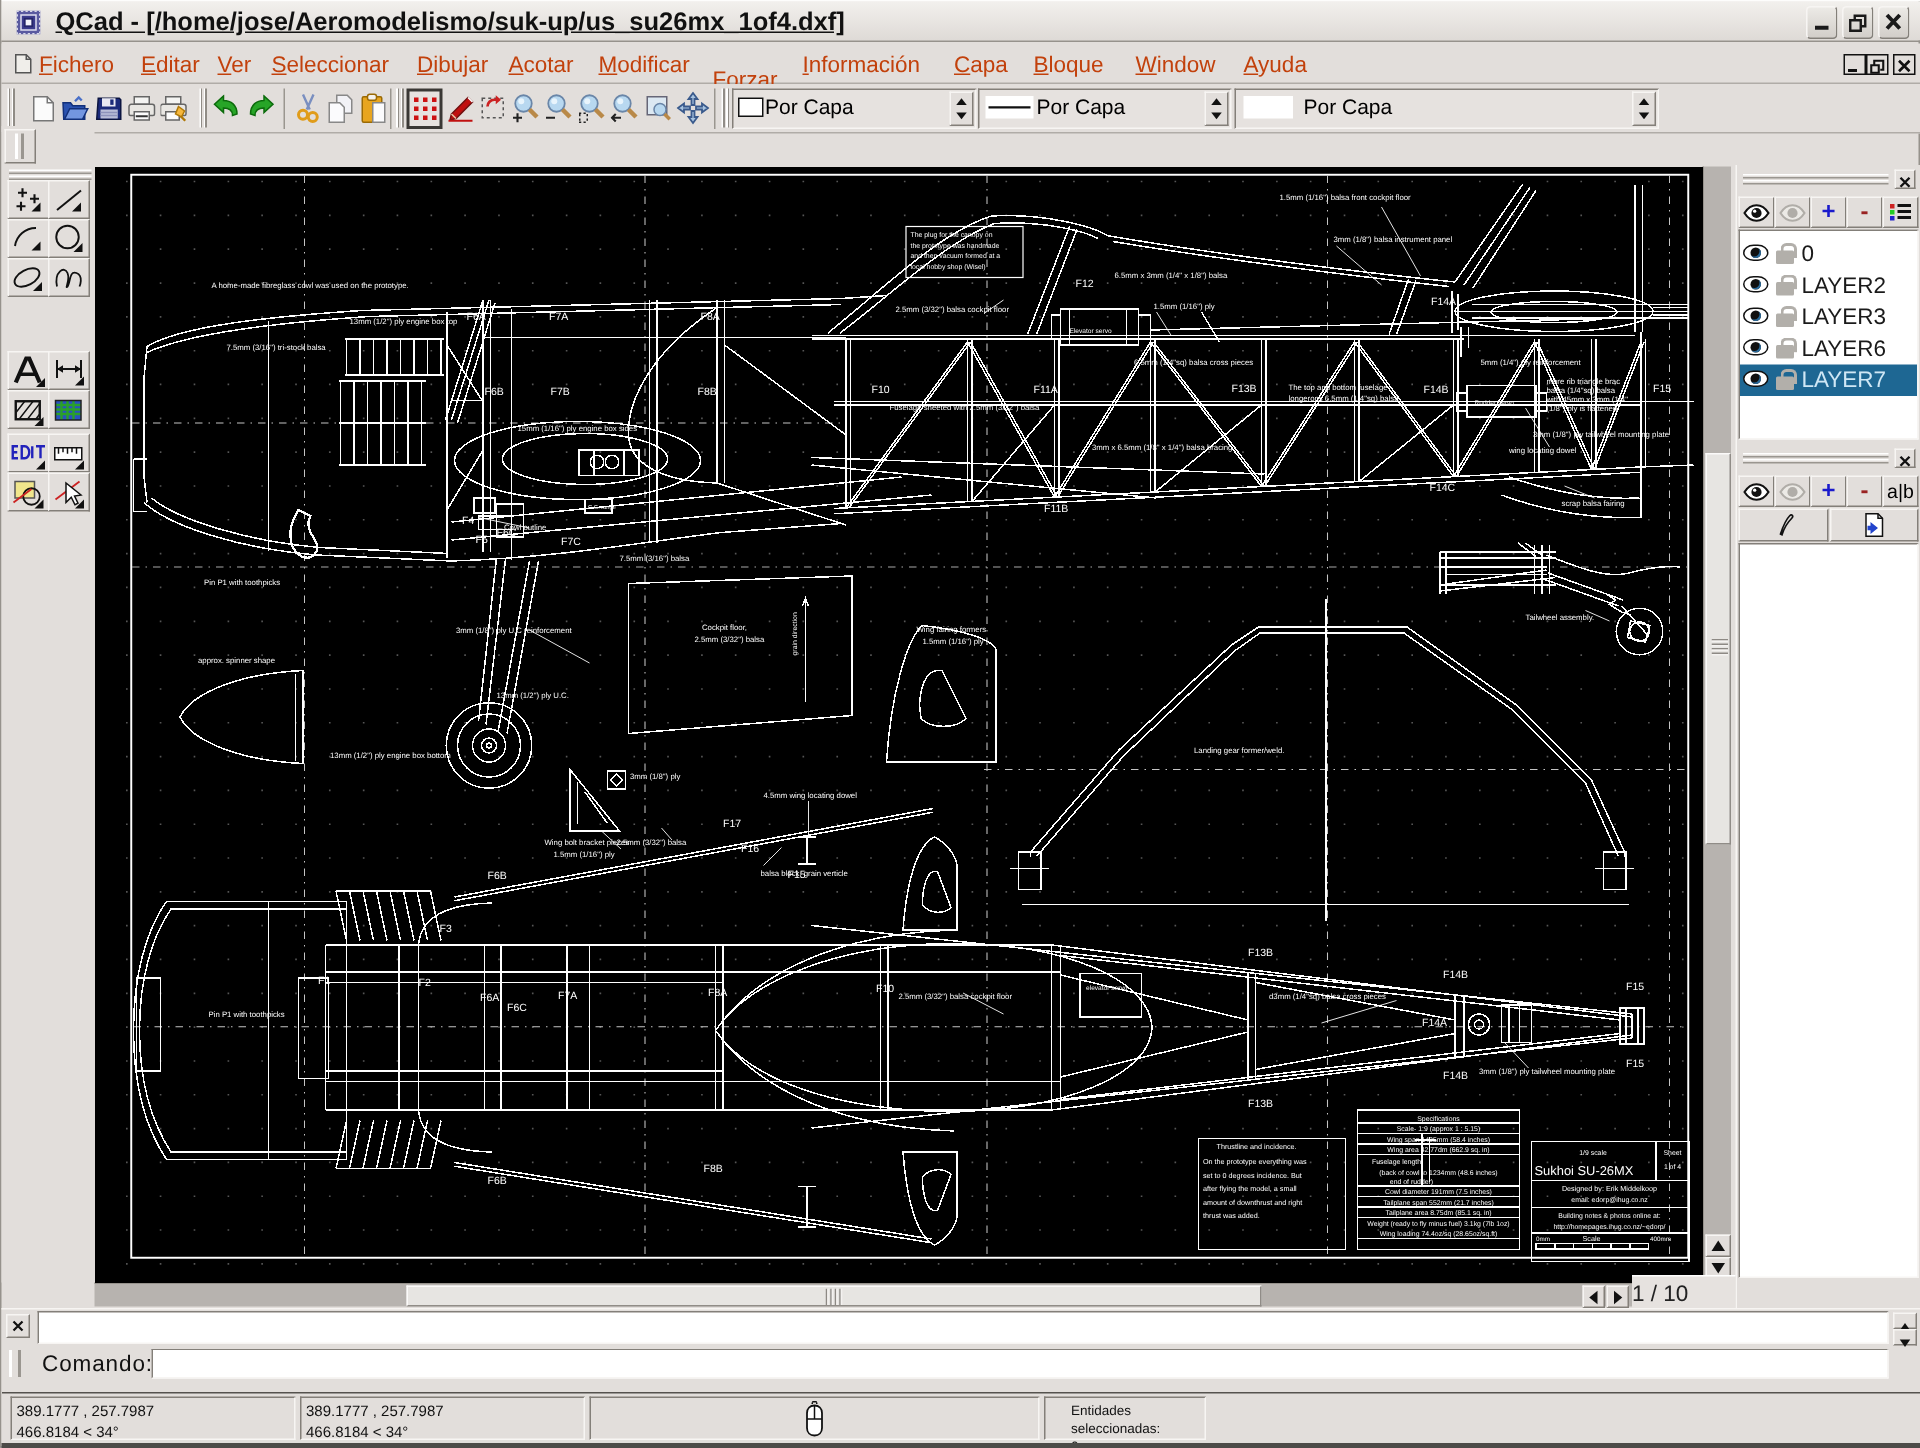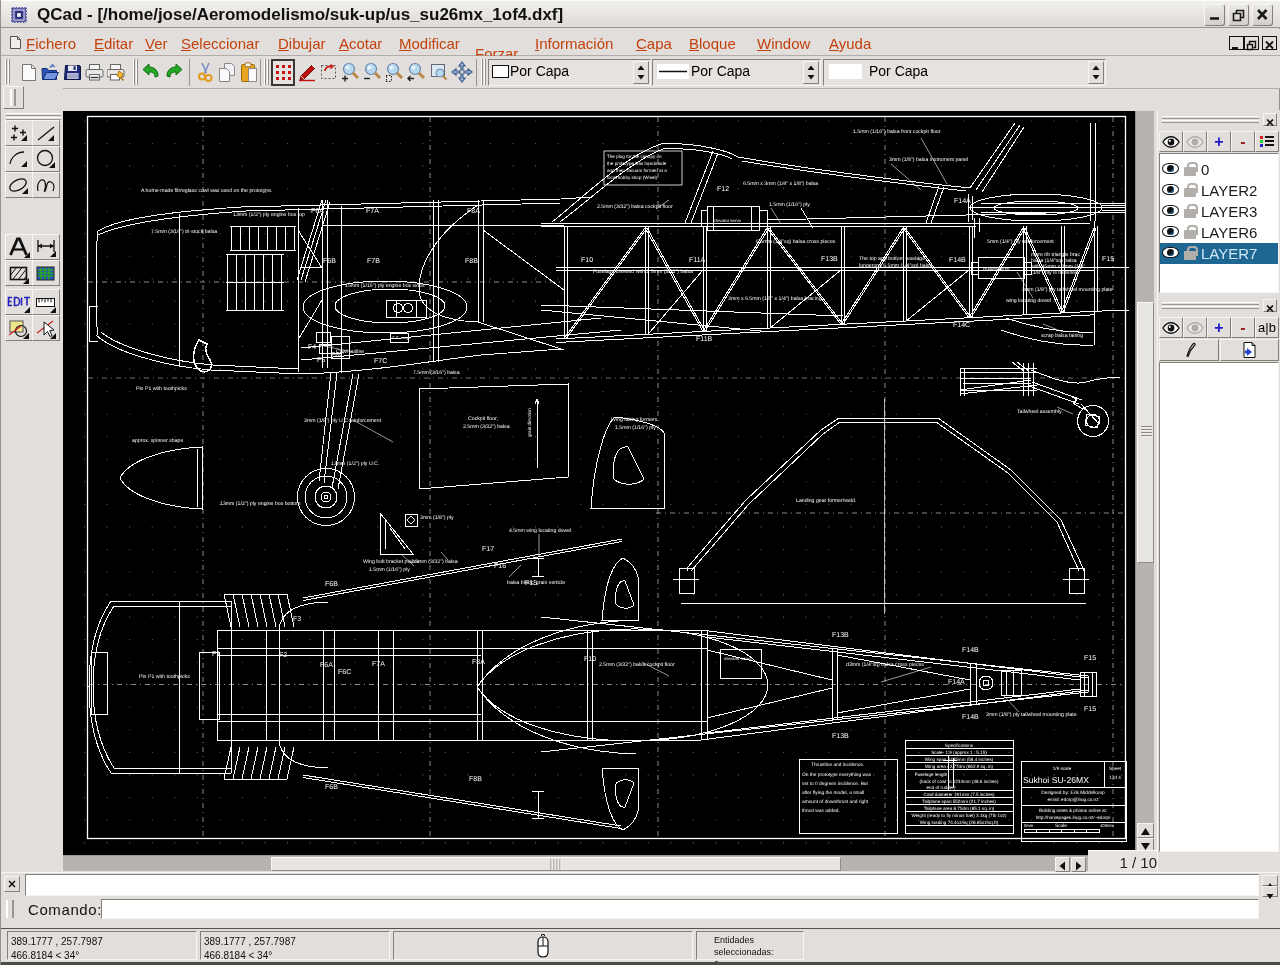--- a/index.html
+++ b/index.html
@@ -31,21 +31,21 @@
 
 <div class="abs" style="left:0;top:0;width:1280px;height:28px;background:linear-gradient(180deg,#f2f0ed,#dedad6);border-top:1px solid #fdfdfc;border-bottom:1px solid #96928c;">
   <div class="abs" style="left:10px;top:6px;width:16px;height:16px;">
     <svg width="16" height="16">
           <rect x="0" y="0" width="16" height="16" fill="#5a5aa0"></rect>
           <rect x="0" y="0" width="16" height="16" fill="none" stroke="#d8d8e8" stroke-width="2" stroke-dasharray="1.5,1.5"></rect>
           <rect x="3" y="3" width="10" height="10" fill="#3c3c8c" stroke="#e0e0f0" stroke-width="1"></rect>
           <rect x="5.5" y="5.5" width="5" height="5" fill="#f4f4fa" stroke="#26266a" stroke-width="1.2"></rect>
         </svg>
   </div>
-  <div class="abs" style="left:36px;top:4px;font-size:17px;font-weight:bold;color:#111;letter-spacing:0px;">QCad - [/home/jose/Aeromodelismo/suk-up/us_su26mx_1of4.dxf]</div>
+  <div class="abs" style="left:36px;top:4px;font-size:17px;font-weight:bold;color:#111;letter-spacing:0px;text-decoration:underline;">QCad - [/home/jose/Aeromodelismo/suk-up/us_su26mx_1of4.dxf]</div>
   <div class="abs raised" style="left:1203px;top:3px;width:21px;height:22px;border-radius:3px;background:linear-gradient(180deg,#eceae6,#d2cec9);">
     <svg width="19" height="20">
           <path d="M5 13.5h9" stroke="#1a1a1a" stroke-width="2.6"></path>
         </svg>
   </div>
   <div class="abs raised" style="left:1227px;top:3px;width:21px;height:22px;border-radius:3px;background:linear-gradient(180deg,#eceae6,#d2cec9);">
     <svg width="19" height="20">
           <path d="M4.5 8.5h7v7h-7z M7.5 8.5v-3h7v7h-3" fill="none" stroke="#1a1a1a" stroke-width="1.6"></path>
         </svg>
   </div>
@@ -703,21 +703,21 @@
     <svg width="13" height="13">
           <path d="M9 2.5L3.5 7L9 11.5z" fill="#111"></path>
         </svg>
   </div>
   <div class="abs raised" style="left:1008px;top:1px;width:15px;height:15px;background:#e2dedb;">
     <svg width="13" height="13">
           <path d="M4 2.5L9.5 7L4 11.5z" fill="#111"></path>
         </svg>
   </div>
 </div>
-<div class="abs" style="left:1087px;top:850px;width:69px;height:22px;background:#e6e2df;border-top:1px solid #fff;font-size:15px;color:#222;text-align:right;padding-top:3px;">1 / 10</div>
+<div class="abs" style="left:1087px;top:850px;width:69px;height:22px;background:#e6e2df;border-top:1px solid #fff;font-size:15px;color:#222;text-align:left;padding-top:3px;">1 / 10</div>
 
 <div id="rightpanel" class="abs" style="left:1156px;top:110px;width:123px;height:763px;background:#e2dedb;border-left:1px solid #f7f5f3;">
   <div class="abs" style="left:4px;top:6px;width:97px;height:3px;border-top:1px solid #fff;border-bottom:1px solid #9a9690;"></div>
   <div class="abs" style="left:4px;top:10px;width:97px;height:3px;border-top:1px solid #fff;border-bottom:1px solid #9a9690;"></div>
   <div class="abs raised" style="left:105px;top:3px;width:14px;height:13px;background:#e2dedb;">
     <svg width="12" height="11">
           <path d="M3 2.5l6 6M9 2.5l-6 6" stroke="#111" stroke-width="1.6"></path>
         </svg>
   </div>
 

